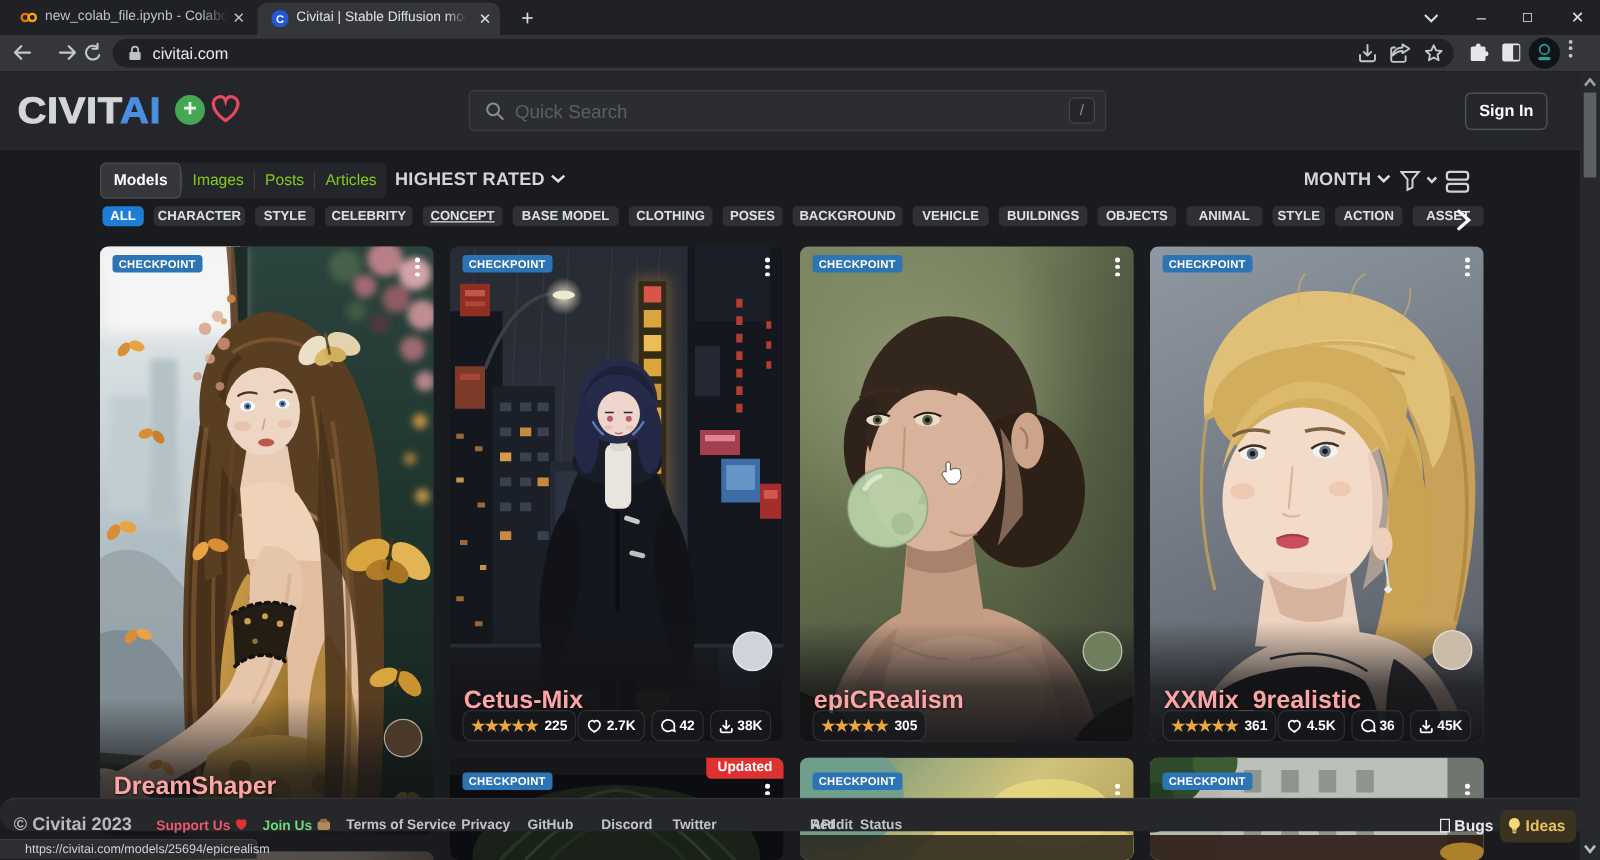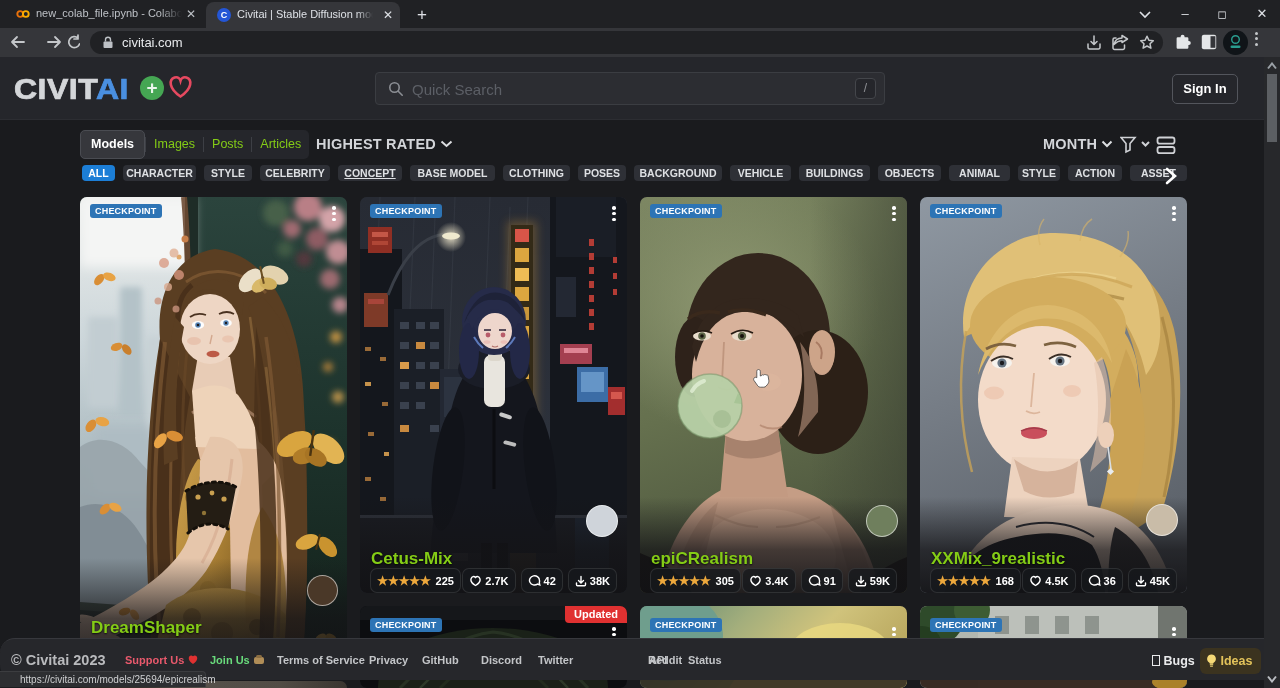--- a/index.html
+++ b/index.html
@@ -43,32 +43,32 @@
 .chip.on { background:#1c7ed6; color:#fff; }
 
 .card { position:absolute; width:267px; background:#25262b; border-radius:7px; overflow:hidden; }
 .cp-badge { position:absolute; top:7px; left:10px; background:#2d74b5; color:#fff; font-size:9px;
   font-weight:bold; letter-spacing:0.2px; padding:2px 5px; border-radius:3px; z-index:5; }
 .dots { position:absolute; top:7px; right:8px; color:#fff; z-index:5; width:10px;
   text-shadow:0 1px 2px rgba(0,0,0,0.7); }
 .dots b { display:block; width:3.5px; height:3.5px; border-radius:50%; background:#fff; margin:2.2px auto; }
 .card-grad { position:absolute; left:0; bottom:0; width:100%; height:96px; z-index:3;
   background:linear-gradient(to bottom, rgba(20,20,23,0) 0%, rgba(20,20,23,0.75) 55%, rgba(18,18,21,0.92) 100%); }
-.card-title { position:absolute; left:11px; z-index:4; color:#84cc16; font-size:17px; font-weight:bold;
+.card-title { position:absolute; left:11px; z-index:4; color:#fca5a5; font-size:20px; font-weight:bold;
   text-shadow:0 1px 2px rgba(0,0,0,0.8); }
 .statrow { position:absolute; left:10px; right:10px; z-index:4; height:25px; display:flex;
   justify-content:space-between; }
 .pill { background:rgba(22,24,28,0.78); border:1px solid rgba(255,255,255,0.10); border-radius:7px;
   height:25px; display:flex; align-items:center; padding:0 6px; color:#fff; font-size:11px;
   font-weight:bold; gap:3px; }
 .pgroup { display:flex; gap:5px; }
 .star { color:#eda83c; font-size:12.5px; letter-spacing:-0.5px; margin-right:2px; }
 .avatar { position:absolute; z-index:4; border-radius:50%; border:1.5px solid rgba(255,255,255,0.55); }
 
-#footer { position:absolute; left:0; top:581px; width:1280px; height:42px; background:#26272b;
+#footer { position:absolute; left:0; top:581px; width:1280px; height:27px; background:#26272b;
   border-top:1px solid #37383d; z-index:20; display:flex; align-items:center;border-radius:15px; }
 .flink { position:absolute; top:15px; color:#c3c5c8; font-size:11px; font-weight:bold; }
 #urlpopup { position:absolute; left:0; top:614px; width:206px; height:16px; background:#2d2e31;
   border:1px solid #3c3d40; border-left:none; border-bottom:none; border-radius:0 4px 0 0; z-index:30;
   color:#cfd0d2; font-size:10px; line-height:15px; padding-left:20px; white-space:nowrap; }
 
 #scrollbar { position:absolute; right:0; top:0; width:16px; height:631px; background:#27282b; z-index:40; }
 #sthumb { position:absolute; left:3px; top:17px; width:10px; height:68px; background:#5c5f63; border-radius:0px; }
 </style>
 </head>
@@ -665,31 +665,20 @@
         <b></b>
       </div>
     <div class="card-grad"></div>
     <div class="avatar" style="left:226px;top:308px;width:32px;height:32px;background:#6f7f5d;"></div>
     <div class="card-title" style="top:352px;">epiCRealism</div>
     <div class="statrow" style="top:371px;">
       <div class="pill">
           <span class="star">★★★★★</span>
           <span>305</span>
         </div>
-      <div class="pgroup">
-        <div class="pill"><svg width="13" height="12" viewBox="0 0 13 12" fill="none" stroke="#fff" stroke-width="1.4">
-              <path d="M6.5 10.5 C-2 5.5 3.5 -0.8 6.5 2.5 C9.5 -0.8 15 5.5 6.5 10.5 Z"></path>
-            </svg>3.4K</div>
-        <div class="pill"><svg width="13" height="12" viewBox="0 0 13 12" fill="none" stroke="#fff" stroke-width="1.4">
-              <path d="M11.5 5.5 a5 4.6 0 1 0 -2 3.6 l2.3 0.8 -0.5 -2.2 a4.6 4.6 0 0 0 0.2 -2.2 Z"></path>
-            </svg>91</div>
-        <div class="pill"><svg width="12" height="12" viewBox="0 0 12 12" fill="none" stroke="#fff" stroke-width="1.4" stroke-linecap="round">
-              <path d="M1.5 8 v1.8 a1 1 0 0 0 1 1 h7 a1 1 0 0 0 1 -1 V8 M6 1.5 v6 M3.5 5.5 L6 8 L8.5 5.5"></path>
-            </svg>59K</div>
-      </div>
     </div>
   </div>
 
   <div class="card" style="left:920px;top:140px;height:396px;">
     <svg width="267" height="396" viewBox="0 0 267 396" style="position:absolute;inset:0">
       <defs>
         <linearGradient id="c4bg" x1="0" y1="0" x2="0.3" y2="1">
           <stop offset="0" stop-color="#8f98a2"></stop>
             <stop offset="0.5" stop-color="#767d86"></stop>
             <stop offset="1" stop-color="#5d636b"></stop>
@@ -746,21 +735,21 @@
         <b></b>
         <b></b>
         <b></b>
       </div>
     <div class="card-grad"></div>
     <div class="avatar" style="left:226px;top:307px;width:32px;height:32px;background:#c9bca8;"></div>
     <div class="card-title" style="top:352px;">XXMix_9realistic</div>
     <div class="statrow" style="top:371px;">
       <div class="pill">
           <span class="star">★★★★★</span>
-          <span>168</span>
+          <span>361</span>
         </div>
       <div class="pgroup">
         <div class="pill"><svg width="13" height="12" viewBox="0 0 13 12" fill="none" stroke="#fff" stroke-width="1.4">
               <path d="M6.5 10.5 C-2 5.5 3.5 -0.8 6.5 2.5 C9.5 -0.8 15 5.5 6.5 10.5 Z"></path>
             </svg>4.5K</div>
         <div class="pill"><svg width="13" height="12" viewBox="0 0 13 12" fill="none" stroke="#fff" stroke-width="1.4">
               <path d="M11.5 5.5 a5 4.6 0 1 0 -2 3.6 l2.3 0.8 -0.5 -2.2 a4.6 4.6 0 0 0 0.2 -2.2 Z"></path>
             </svg>36</div>
         <div class="pill"><svg width="12" height="12" viewBox="0 0 12 12" fill="none" stroke="#fff" stroke-width="1.4" stroke-linecap="round">
               <path d="M1.5 8 v1.8 a1 1 0 0 0 1 1 h7 a1 1 0 0 0 1 -1 V8 M6 1.5 v6 M3.5 5.5 L6 8 L8.5 5.5"></path>

